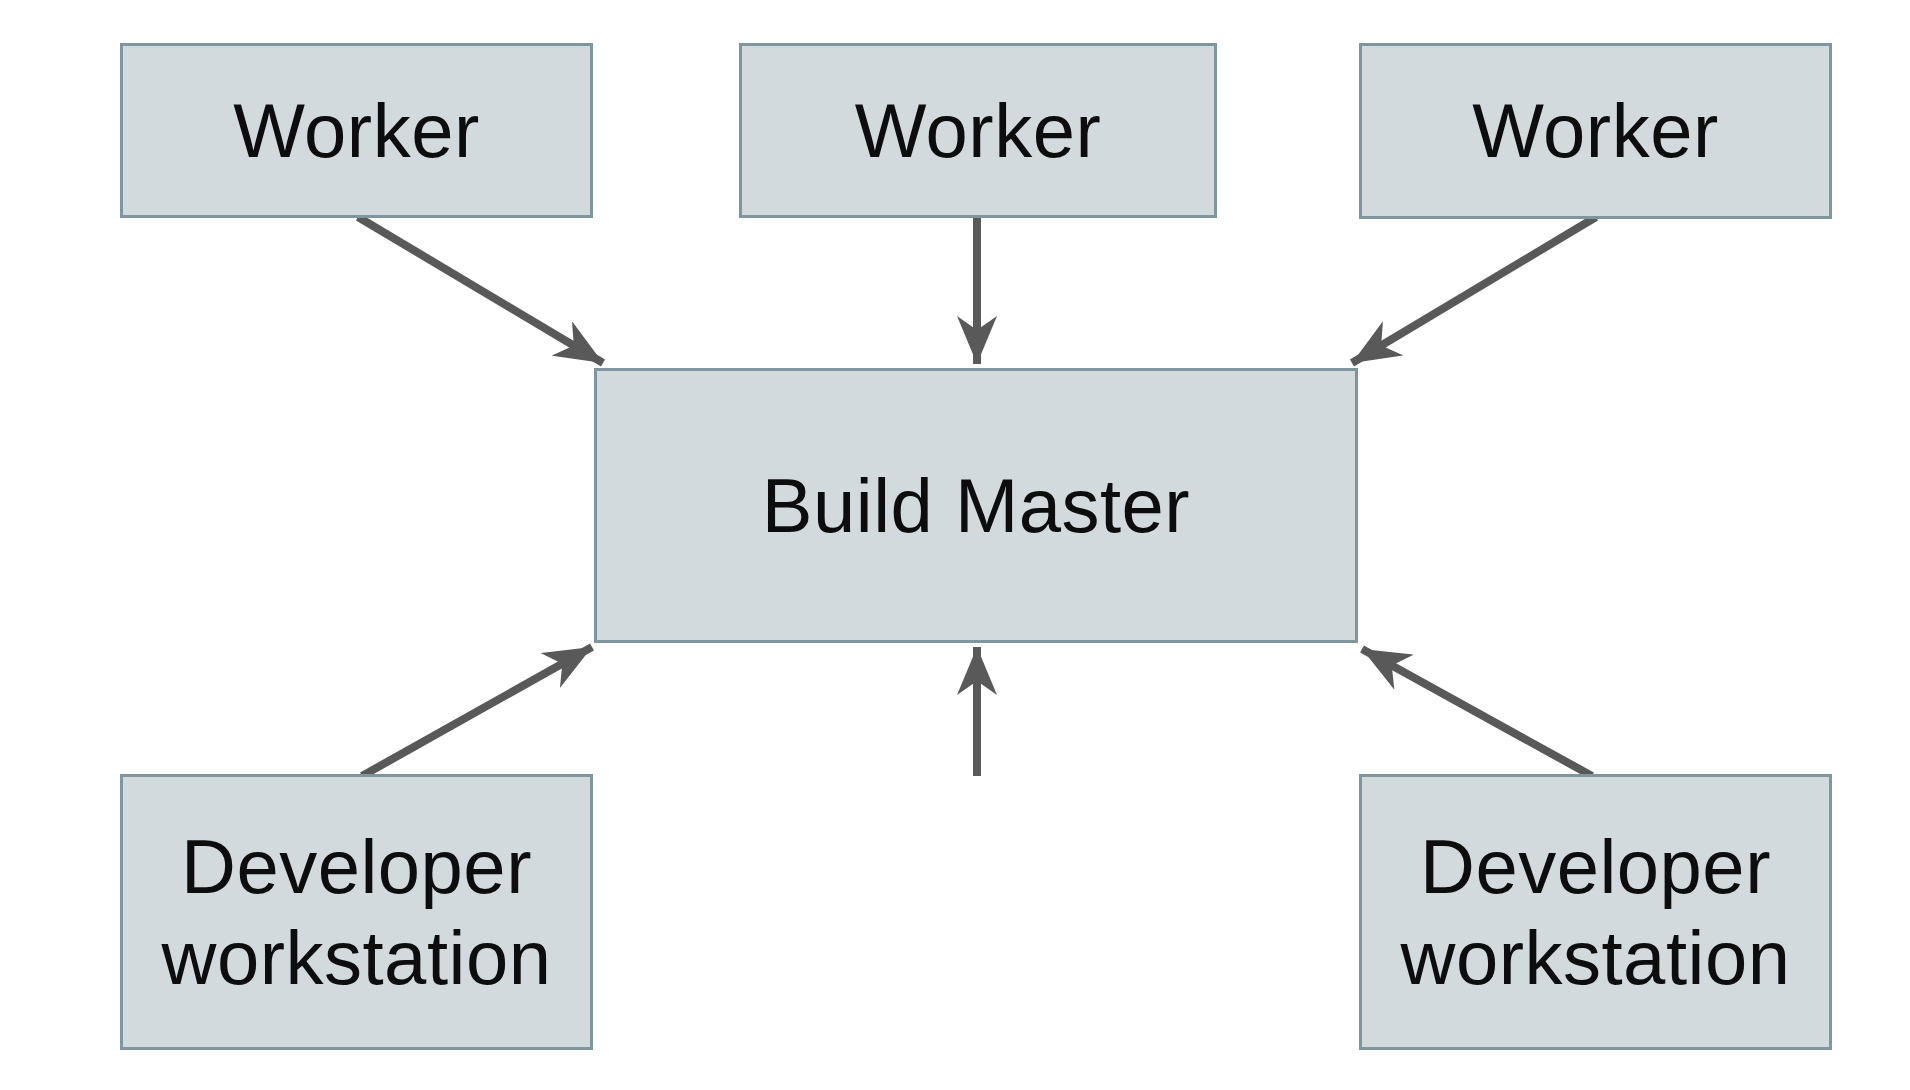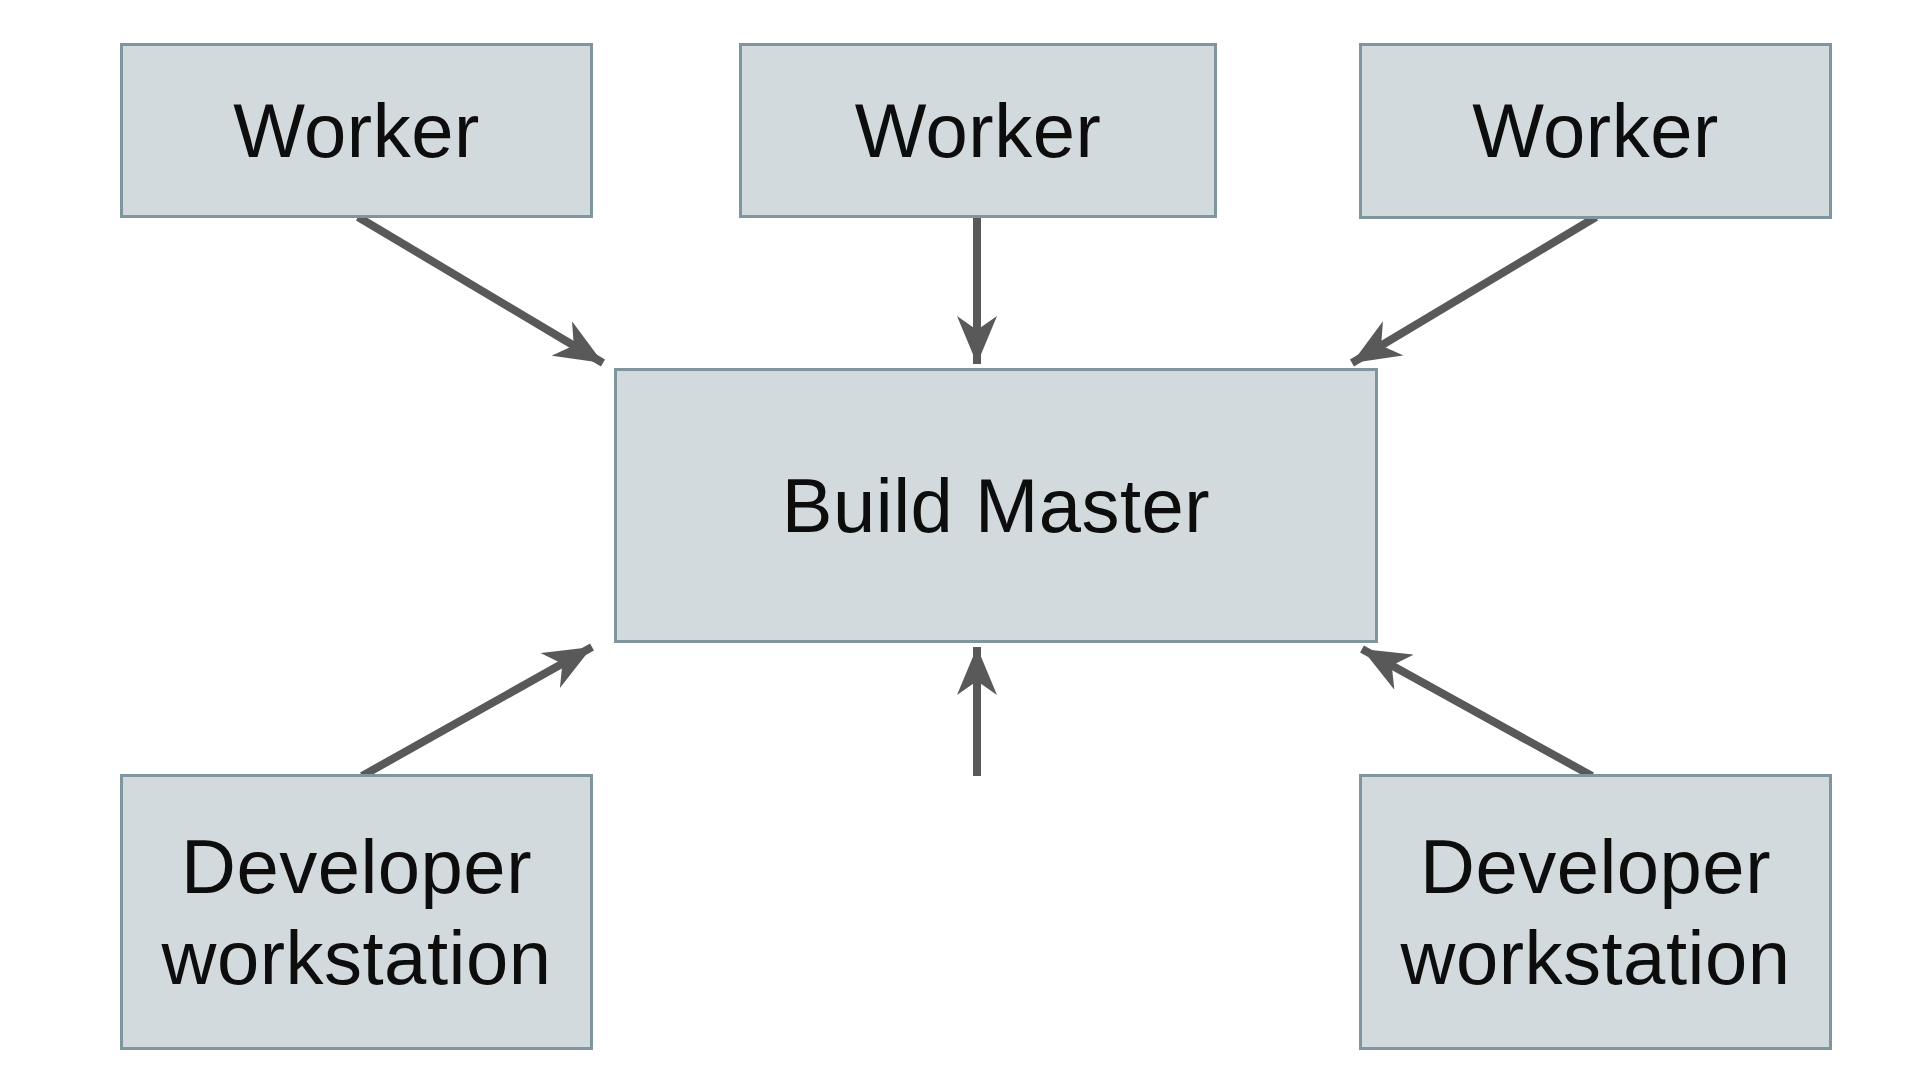--- a/index.html
+++ b/index.html
@@ -42,21 +42,21 @@
     justify-content: center;
     text-align: center;
     font-size: 76px;
     line-height: 1.2;
     color: var(--text, #0d0d0d);
     letter-spacing: 0.5px;
   }
   .worker-left   { left: 120px;  top: 43px;  width: 473px; height: 175px; }
   .worker-middle { left: 739px;  top: 43px;  width: 478px; height: 175px; }
   .worker-right  { left: 1359px; top: 43px;  width: 473px; height: 176px; }
-  .build-master  { left: 614px;  top: 368px; width: 764px; height: 275px; }
+  .build-master  { left: 594px;  top: 368px; width: 764px; height: 275px; }
   .dev-left      { left: 120px;  top: 774px; width: 473px; height: 276px; }
   .ci-server     { left: 739px;  top: 775px; width: 478px; height: 275px; }
   .dev-right     { left: 1359px; top: 774px; width: 473px; height: 276px; }
 </style>
 </head>
 <body>
 
 <div class="canvas">
 
   <svg class="edges-layer" viewBox="0 0 1910 1090" xmlns="http://www.w3.org/2000/svg">

